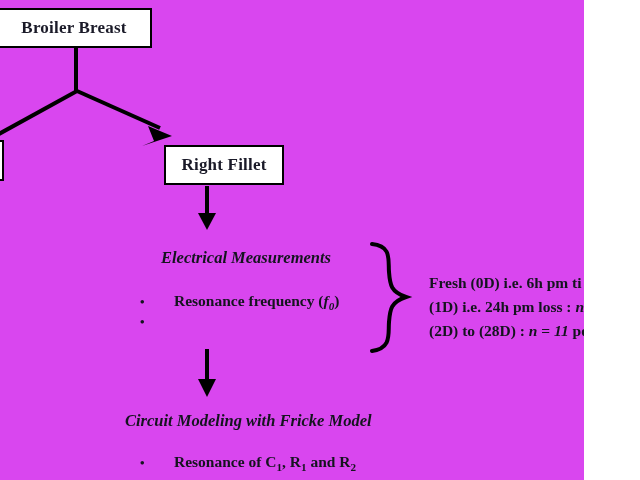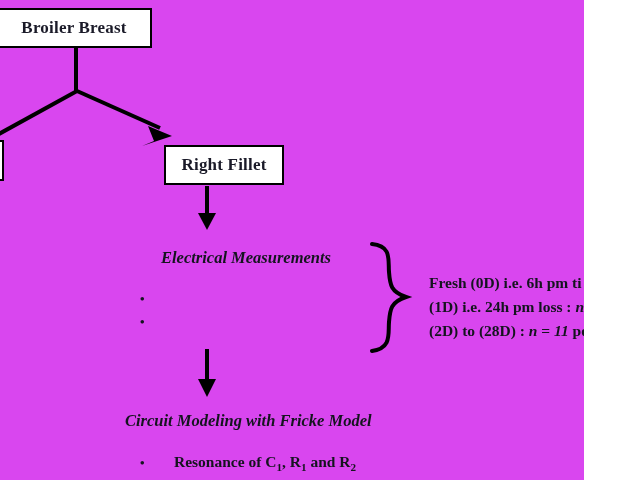--- a/index.html
+++ b/index.html
@@ -168,20 +168,21 @@
   <div class="node-box" id="box-right-fillet">
     <span class="node-label">Right Fillet</span>
   </div>
 
   <div class="connector" id="stem-breast"></div>
 
   <div class="heading-italic" id="heading-electrical">Electrical Measurements</div>
 
   <div class="bullet-row" id="bullet-resonance">
     <span class="bullet-dot">•</span>
+    <span><span>Resonance frequency (</span><i class="var">f</i><sub><i class="var">0</i></sub><span>)</span></span>
   </div>
 
   <div class="bullet-row" id="bullet-return-loss">
     <span class="bullet-dot">•</span>
   </div>
 
   <div class="heading-italic" id="heading-circuit">Circuit Modeling with Fricke Model</div>
 
   <div class="bullet-row" id="bullet-extraction">
     <span class="bullet-dot">•</span>

